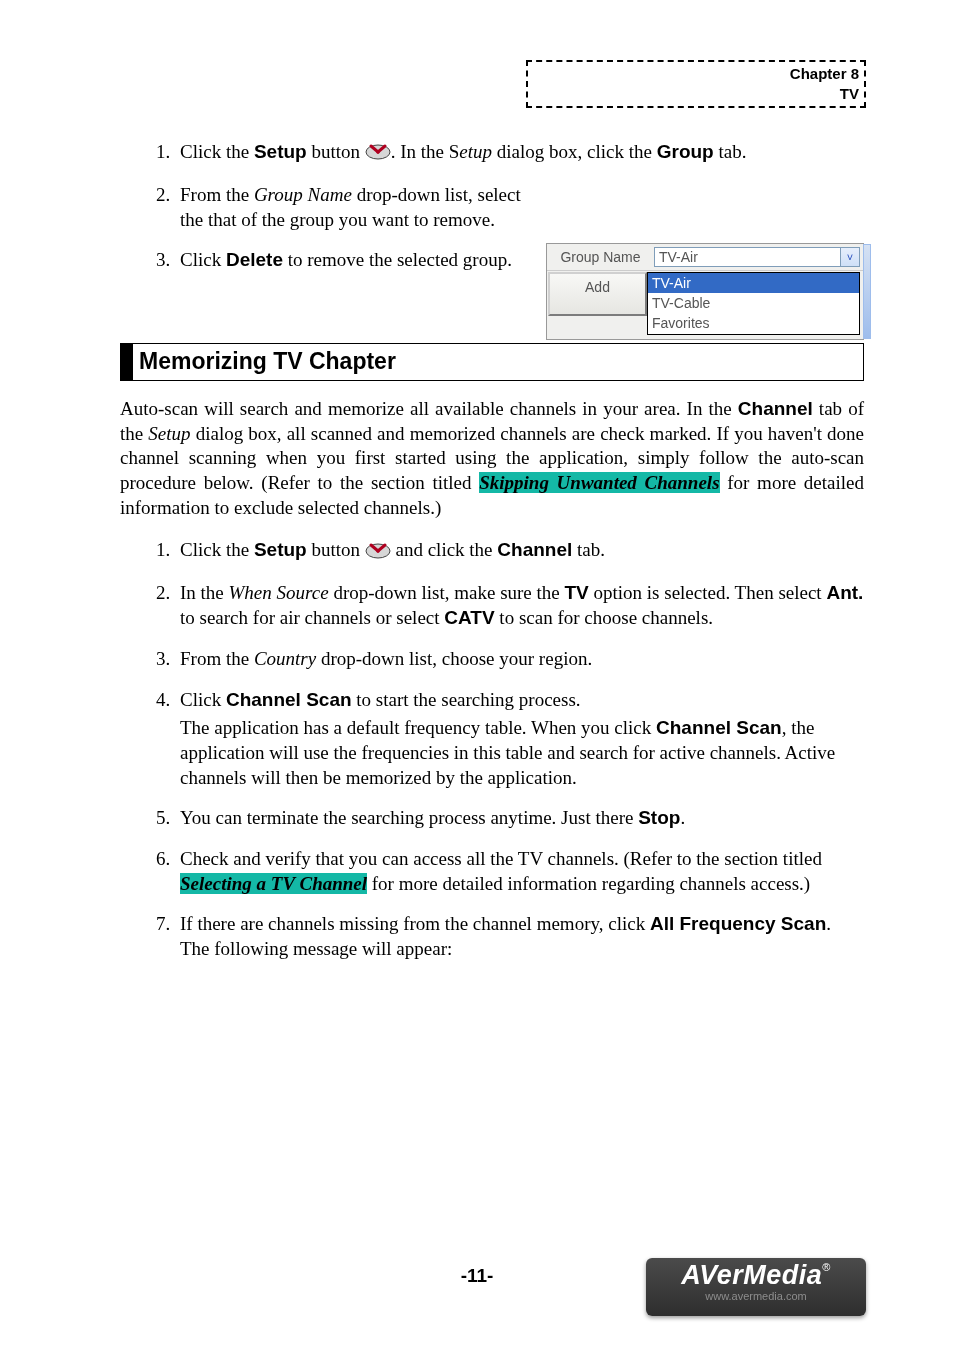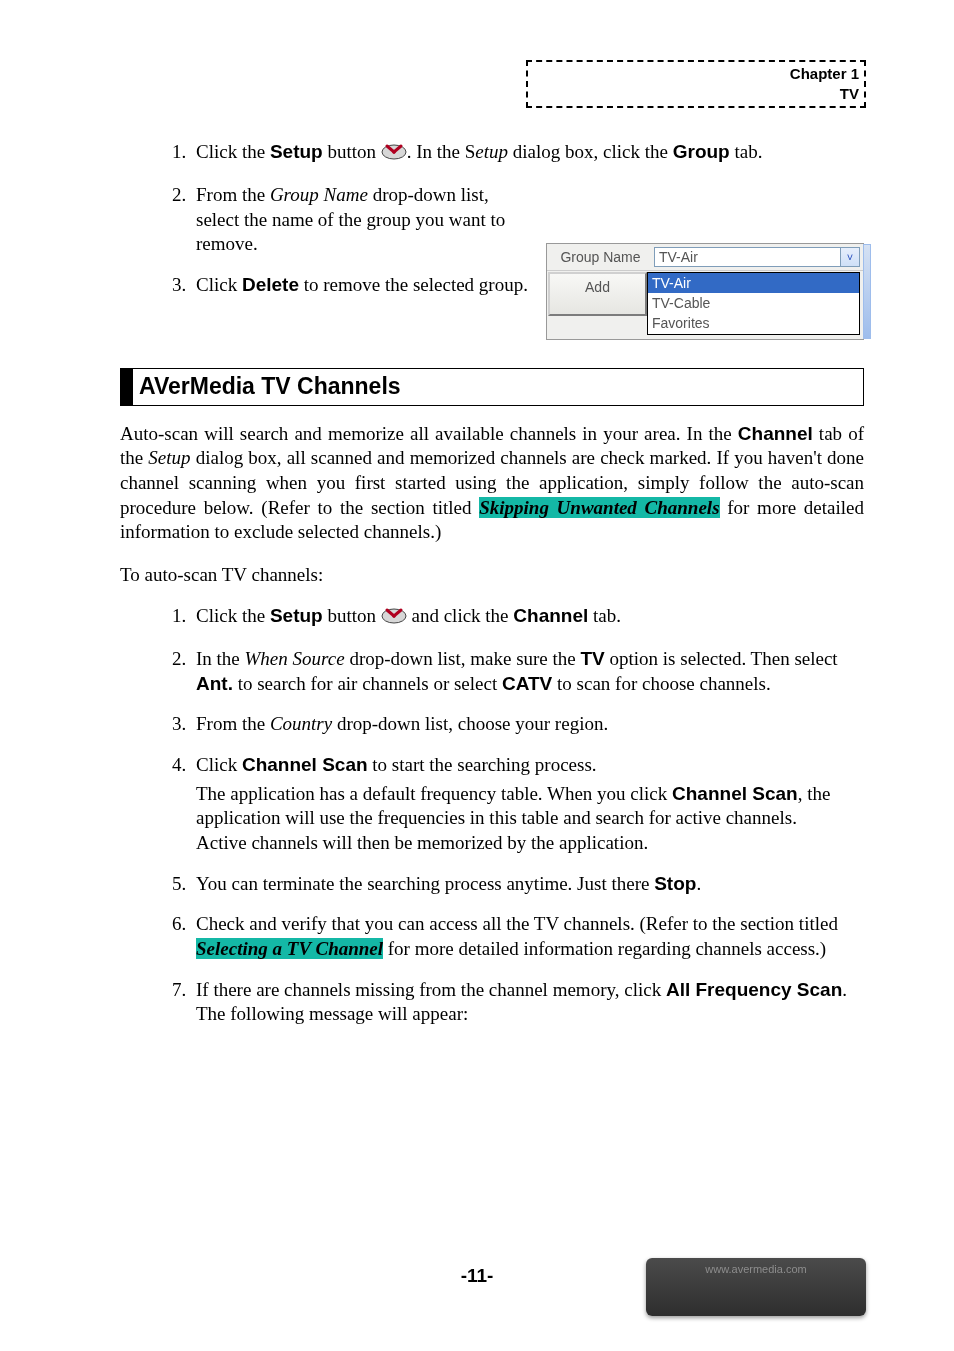--- a/index.html
+++ b/index.html
@@ -35,21 +35,21 @@
     font-size: 15px;
     line-height: 1.3;
   }
 
   .content {
     margin-top: 100px;
   }
 
   p.intro { margin: 0 0 12px 0; }
 
-  ol.steps { margin: 16px; padding-left: 55px; }
+  ol.steps { margin: 0; padding-left: 55px; }
   ol.steps > li { margin-bottom: 16px; padding-left: 5px; }
   ol.steps > li.tight-right { padding-right: 330px; }
 
   .bold-sans { font-family: Arial, Helvetica, sans-serif; font-weight: 900; }
   .italic { font-style: italic; }
   .hl { background: #14b8a6; }
   .bold-italic { font-weight: bold; font-style: italic; }
 
   
   .setup-icon {
@@ -195,37 +195,37 @@
     color: #8d8d8d;
     font-style: normal;
   }
 </style>
 </head>
 <body>
 
 <div class="page">
 
   <div class="chapter-box">
-    <div>Chapter 1</div>
+    <div>Chapter 8</div>
     <div>TV</div>
   </div>
 
   <div class="content">
 
 
     <ol class="steps">
       <li>
         <span>Click the </span><span class="bold-sans">Setup</span><span> button </span><span class="setup-icon"><svg width="26" height="20" viewBox="0 0 26 20">
               <ellipse cx="13" cy="12" rx="12" ry="7" fill="#d7d7d7" stroke="#444" stroke-width="1"></ellipse>
               <path d="M 6 6 L 13 12 L 20 6" stroke="#b00020" stroke-width="3" fill="none" stroke-linecap="round"></path>
               <circle cx="13" cy="12" r="1.8" fill="#b00020"></circle>
             </svg></span><span>. In the S</span><span class="italic">etup</span><span> dialog box, click the </span><span class="bold-sans">Group</span><span> tab.</span>
       </li>
       <li class="tight-right">
-        <span>From the </span><span class="italic">Group Name</span><span> drop-down list, select the name of the group you want to remove.</span>
+        <span>From the </span><span class="italic">Group Name</span><span> drop-down list, select the that of the group you want to remove.</span>
       </li>
       <li>
         <span>Click </span><span class="bold-sans">Delete</span><span>  to remove the selected group.</span>
       </li>
     </ol>
 
     <div class="shot">
       <div class="shot-bar"></div>
       <div class="shot-row">
         <div class="shot-label">Group Name</div>
@@ -238,28 +238,27 @@
       <div class="shot-list">
         <div class="opt sel">TV-Air</div>
         <div class="opt">TV-Cable</div>
         <div class="opt">Favorites</div>
       </div>
     </div>
 
     <div class="section">
       <div class="section-head">
         <div class="bar"></div>
-        <div class="title">AVerMedia TV Channels</div>
+        <div class="title">Memorizing TV Chapter</div>
       </div>
 
       <p class="body-p">
         <span>Auto-scan will search and memorize all available channels in your area. In the </span><span class="bold-sans">Channel</span><span> tab of the </span><span class="italic">Setup</span><span> dialog box, all scanned and memorized channels are check marked. If you haven't done channel scanning when you first started using the application, simply follow the auto-scan procedure below. (Refer to the section titled </span><span class="hl bold-italic">Skipping Unwanted Channels</span><span> for more detailed information to exclude selected channels.)</span>
       </p>
 
-      <p class="intro">To auto-scan TV channels:</p>
 
       <ol class="steps">
         <li>
           <span>Click the </span><span class="bold-sans">Setup</span><span> button </span><span class="setup-icon"><svg width="26" height="20" viewBox="0 0 26 20">
                 <ellipse cx="13" cy="12" rx="12" ry="7" fill="#d7d7d7" stroke="#444" stroke-width="1"></ellipse>
                 <path d="M 6 6 L 13 12 L 20 6" stroke="#b00020" stroke-width="3" fill="none" stroke-linecap="round"></path>
                 <circle cx="13" cy="12" r="1.8" fill="#b00020"></circle>
               </svg></span><span> and click the </span><span class="bold-sans">Channel</span><span> tab.</span>
         </li>
 
@@ -290,16 +289,17 @@
           <span>If there are channels missing from the channel memory, click </span><span class="bold-sans">All Frequency Scan</span><span>. The following message will appear:</span>
         </li>
       </ol>
     </div>
 
   </div>
 
   <div class="footer-page">-11-</div>
 
   <div class="logo">
+    <div class="brand"><span>AVerMedia</span><span class="reg">®</span></div>
     <div class="url">www.avermedia.com</div>
   </div>
 
 </div>
 
 </body></html>

